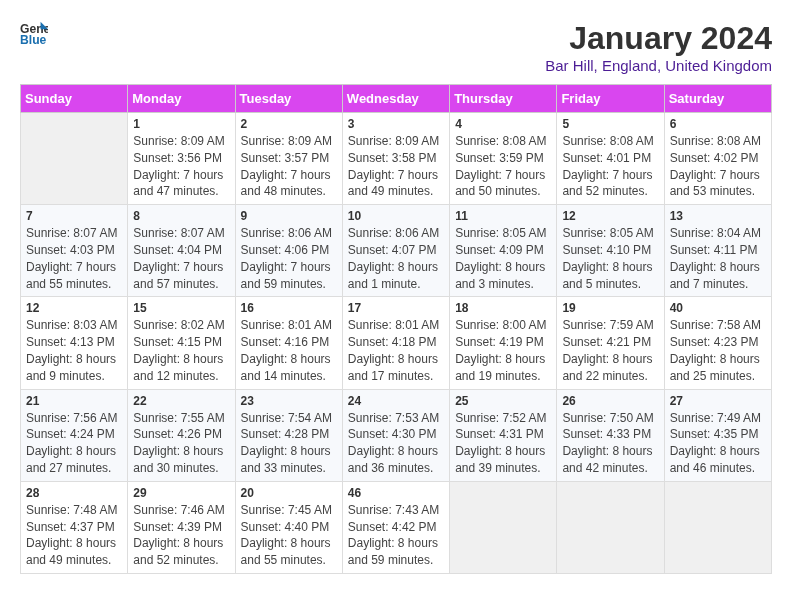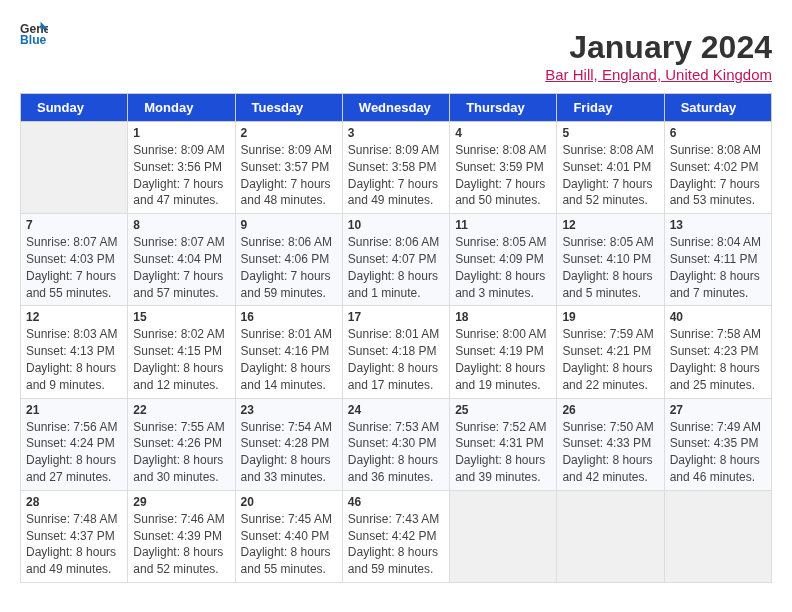--- a/index.html
+++ b/index.html
@@ -20,41 +20,39 @@
       display: flex;
       align-items: center;
       gap: 4px;
     }
     .logo-icon {
       width: 28px;
       height: 28px;
     }
     .title-area {
       text-align: right;
-      margin-top: 9px;
     }
     .calendar-title {
       font-size: 32px;
       font-weight: bold;
       color: #333;
     }
     .calendar-subtitle {
       font-size: 15px;
-      color: #be185d;
-      text-decoration: underline;
+      color: #4c1d95;
     }
     table {
       width: 100%;
       border-collapse: collapse;
       font-size: 11px;
     }
     thead tr th {
-      background-color: #1d4ed8;
+      background-color: #d946ef;
       color: #fff;
-      padding: 6px 16px;
+      padding: 6px 4px;
       text-align: left;
       font-size: 13px;
       border: 1px solid #ccc;
     }
     tbody tr td {
       border: 1px solid #ddd;
       vertical-align: top;
       padding: 4px 5px;
       min-height: 80px;
       width: calc(100% / 7);

